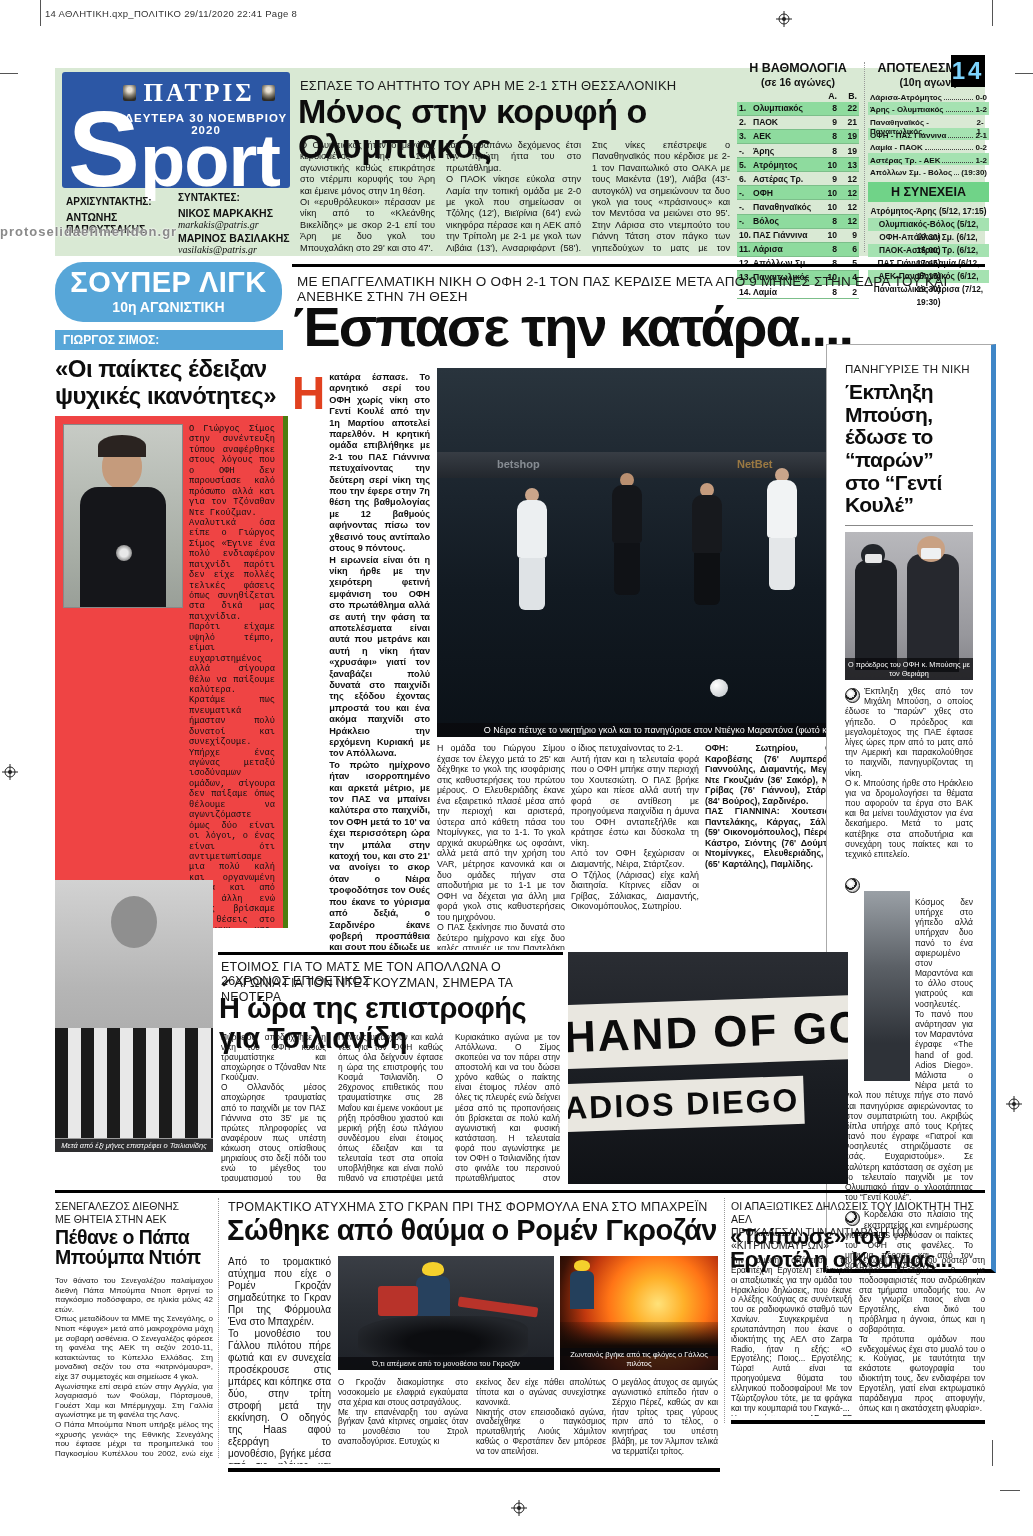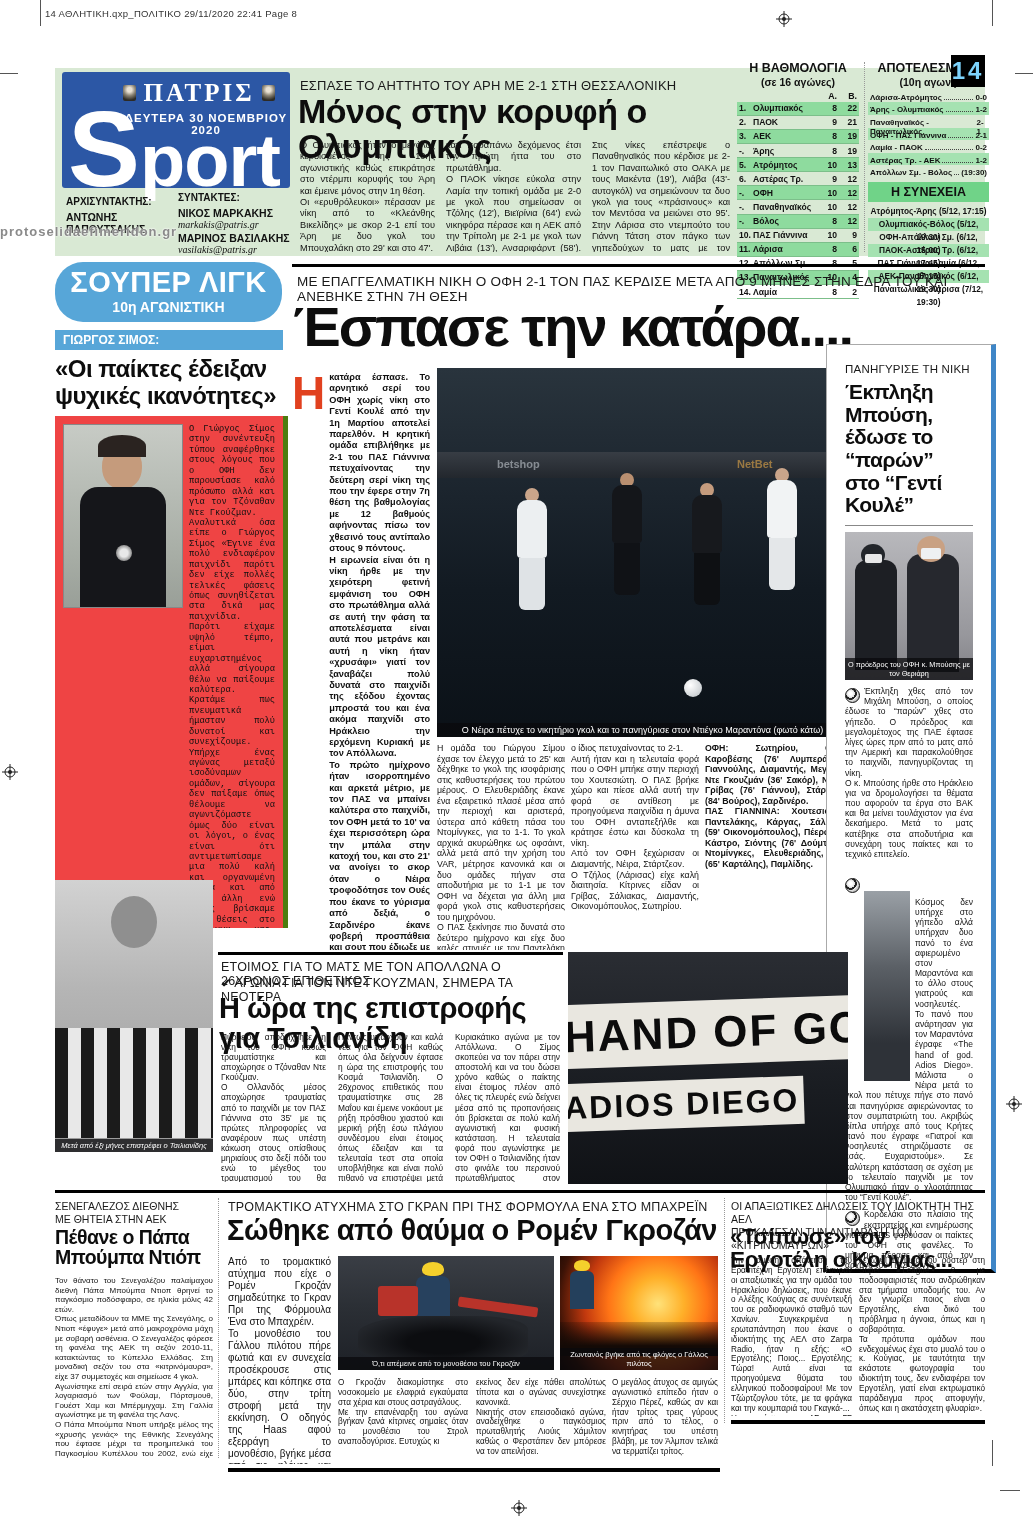--- a/index.html
+++ b/index.html
@@ -57,21 +57,21 @@
   .blue-strip{background:#57a6d8;color:#fff;font-weight:bold;font-size:12px;padding:3px 0 3px 8px;}
   
   .bt{font-size:8.8px;line-height:1.2;}
   .bt-lg{font-size:9.2px;line-height:1.24;}
   .dropcap{float:left;font-size:46px;line-height:.85;font-weight:bold;color:#e1411f;padding:2px 4px 0 0;}
   .rule{background:#000;}
   
   .photo{overflow:hidden;}
   .ph-cap{position:absolute;left:0;right:0;bottom:0;color:#fff;font-size:8px;text-align:center;
           background:rgba(10,10,12,.75);padding:2px 3px;}
-  .match-photo{background:linear-gradient(180deg,#29343d 0%,#1b242d 35%,#121a22 60%,#0b1117 100%);}
+  .match-photo{background:linear-gradient(180deg,#29343d 0%,#1b242d 35%,#121a22 60%,#0b1117 100%);padding-left:44px;}
   .adboard{position:absolute;left:0;right:0;top:84px;height:26px;background:linear-gradient(180deg,#3a3f46,#23272d);opacity:.9;}
   .adtxt{position:absolute;color:#cfd5dc;font-size:11px;font-weight:bold;opacity:.55;filter:blur(.4px);}
   .figure{position:absolute;filter:blur(.6px);}
   .fig-head{width:14px;height:14px;border-radius:50%;margin:0 auto;}
   .fig-body{width:30px;height:58px;border-radius:10px 10px 4px 4px;margin-top:-2px;}
   .fig-legs{width:26px;height:52px;margin:0 auto;border-radius:0 0 6px 6px;}
   .simos-photo{background:linear-gradient(180deg,#c7cbc5,#a8aea6 70%,#999f98);border:1px solid #888;}
   .mp-photo{background:linear-gradient(180deg,#b8b8bc,#97979c 70%,#808086);}
   .bw-photo{background:linear-gradient(180deg,#d2d2d2,#b5b5b5 40%,#9a9a9a);}
   .stripes{position:absolute;left:0;right:0;bottom:14px;height:110px;

